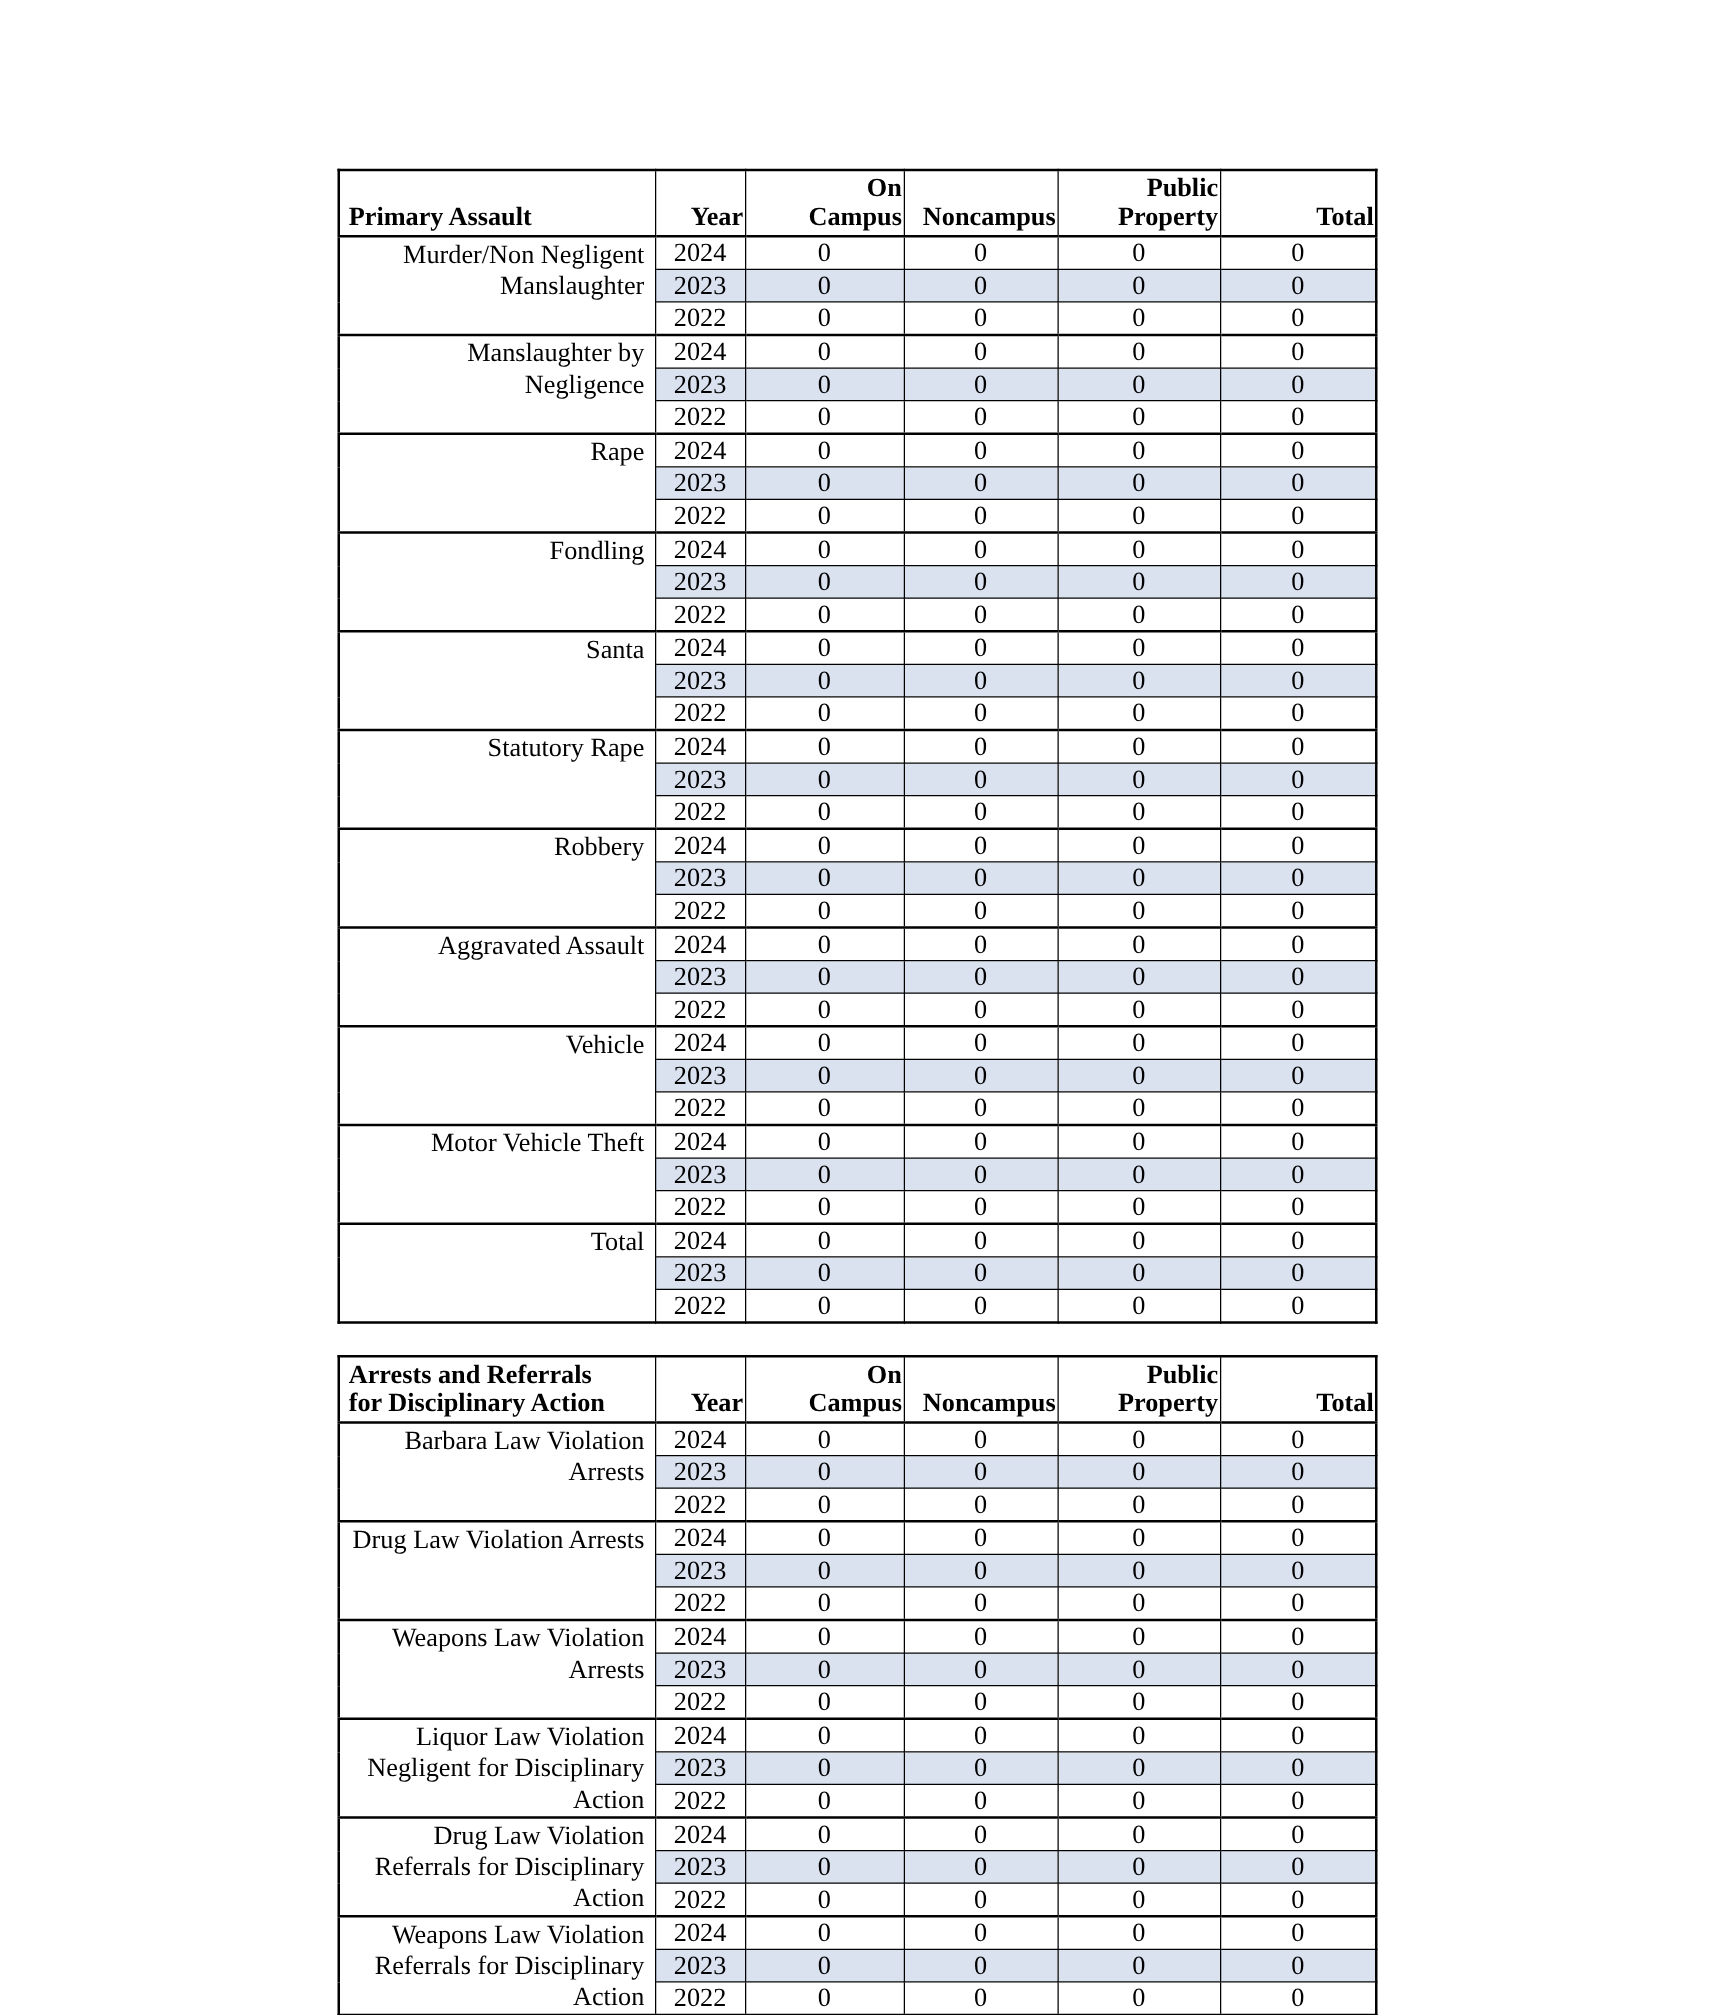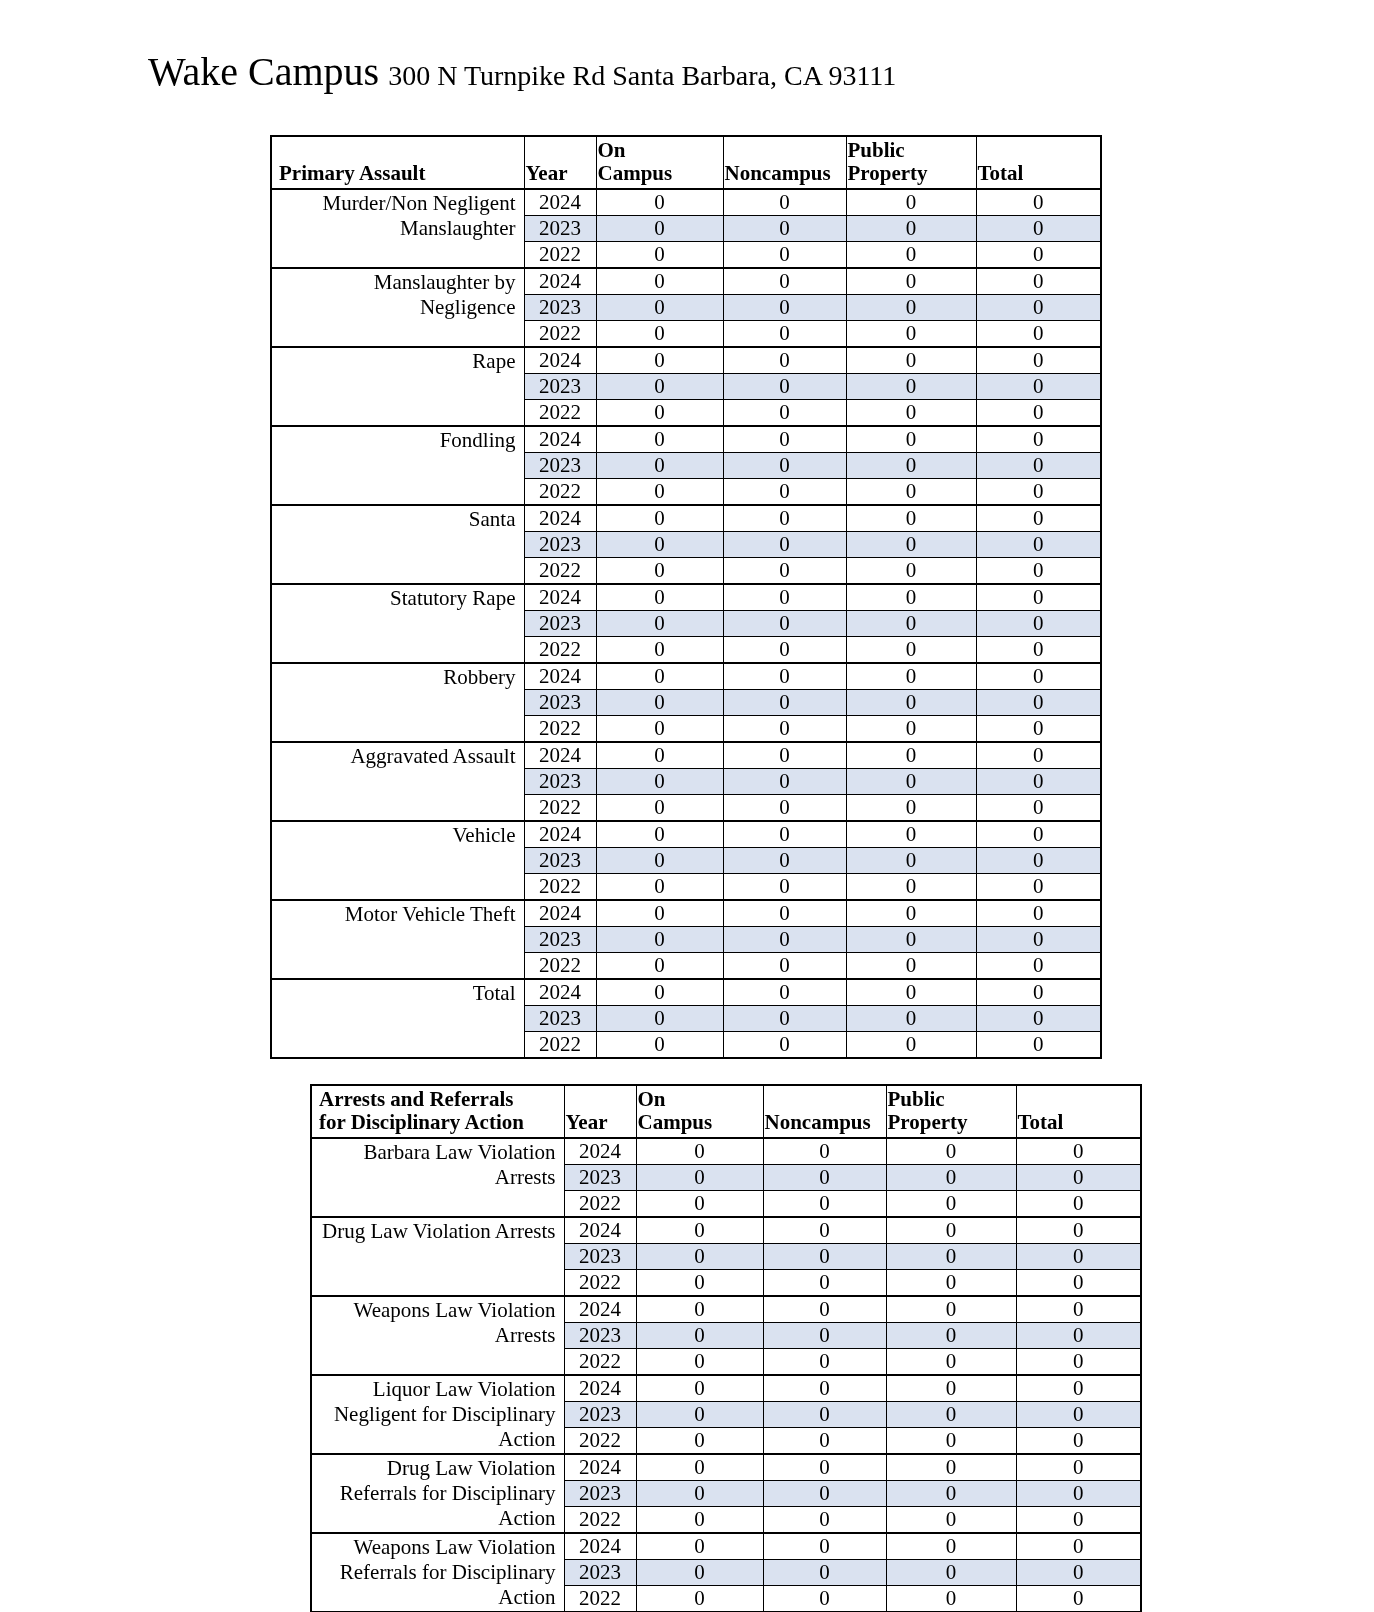--- a/index.html
+++ b/index.html
@@ -36,30 +36,30 @@
     top:135px;
     width:830px;
   }
   table.report{
     border-collapse:collapse;
     table-layout:fixed;
     width:830px;
     border:2px solid var(--border);
     font-size:21px;
   }
-  table.report.t2{margin-top:25px;margin-left:40px;}
+  table.report.t2{margin-top:25px;}
   .report th,.report td{
     border:1px solid var(--border);
     overflow:hidden;
   }
   .report thead th{
     border-bottom:2px solid var(--border);
     vertical-align:bottom;
     font-weight:bold;
-    text-align:left;
+    text-align:right;
     white-space:pre-line;
     padding:2px 1px 3px 1px;
     line-height:23px;
   }
   .report thead th.cat-h{
     text-align:left;
     padding-left:7px;
   }
   .t1 thead tr{height:49px;}
   .t2 thead tr{height:50px;}
@@ -82,21 +82,20 @@
   .t2 tbody tr{height:24.8px;}
 
   .report tbody tr.group-start td{border-top:2px solid var(--border);}
   .report tbody tr.band td:not(.cat){background:var(--band);}
 </style>
 </head>
 <body>
 
 <div class="page">
 
-  <h1 class="title"><span class="campus">Wake Campus</span><span class="address">300 N Turnpike Rd Santa Barbara, CA 93111</span></h1>
 
   <div class="tables">
 
     <table class="report t1">
       <colgroup>
         <col style="width:253px">
           <col style="width:72px">
           <col style="width:127px">
         <col style="width:123px">
           <col style="width:130px">

